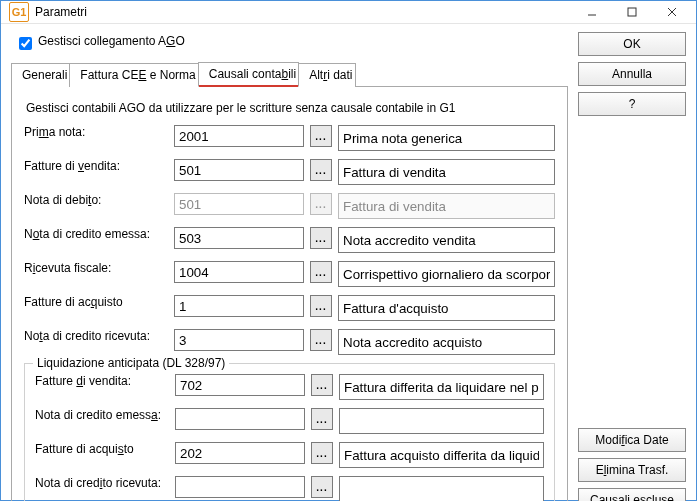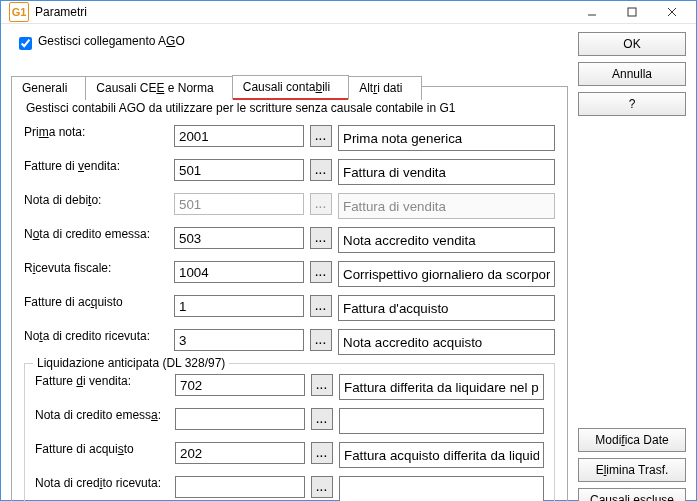--- a/index.html
+++ b/index.html
@@ -10,21 +10,21 @@
 .titlebar .win-btns{display:flex}
 .titlebar .win-btn{width:40px;height:22px;display:flex;align-items:center;justify-content:center;cursor:pointer}
 .titlebar .win-btn svg{stroke:#333;stroke-width:1}
 .body{flex:1;display:flex;padding:8px 10px 10px 10px;box-sizing:border-box}
 .left{flex:1;display:flex;flex-direction:column}
 .right{width:108px;margin-left:10px;display:flex;flex-direction:column}
 .chk-row{display:flex;align-items:flex-start;margin:2px 0 8px 4px}
 .chk-row input{margin-right:6px}
 .underline{text-decoration:underline}
 .tabs{display:flex;align-items:flex-end;position:relative;z-index:2}
-.tab{padding:4px 18px 5px 10px;border:1px solid #a9a9a9;border-bottom:none;background:#fff;margin-right:-1px;cursor:pointer;position:relative;top:14px;color:#000}
+.tab{padding:4px 2px 5px 10px;border:1px solid #a9a9a9;border-bottom:none;background:#fff;margin-right:-1px;cursor:pointer;position:relative;top:1px;color:#000}
 .tab.active{border-bottom:1px solid #fff;z-index:3}
 .tab.active::after{content:"";position:absolute;left:0;right:0;bottom:-1px;height:2px;background:#d23a2f}
 .tabpanel{border:1px solid #a9a9a9;flex:1;padding:12px 12px 4px 12px;box-sizing:border-box;position:relative;top:0}
 .instr{margin:2px 0 10px 2px}
 .row{display:flex;align-items:flex-start;margin-bottom:8px}
 .row .lbl{width:150px}
 .row .code{width:130px;height:22px;border:1px solid #7a7a7a;padding:0 4px;box-sizing:border-box}
 .row .code[disabled]{color:#8a8a8a;background:#fff;border-color:#bcbcbc}
 .row .pick{width:22px;height:22px;margin:0 6px;border:1px solid #7a7a7a;background:#e9e9e9;cursor:pointer;display:flex;align-items:center;justify-content:center;font-weight:bold;letter-spacing:1px;font-size:10px}
 .row .pick[disabled]{color:#9a9a9a;border-color:#bcbcbc;background:#f2f2f2;cursor:default}
@@ -68,21 +68,21 @@
 
       <label class="chk-row">
         <input type="checkbox" checked="" style="">
         <span>
           <span>Gestisci collegamento A</span><span class="underline">G</span><span>O</span>
         </span>
       </label>
 
       <div class="tabs">
         <div class="tab"><span>Generali</span></div>
-        <div class="tab"><span>Causali CE</span><span class="underline">E</span><span> e Norma</span></div>
+        <div class="tab"><span>Fattura CE</span><span class="underline">E</span><span> e Norma</span></div>
         <div class="tab active"><span>Causali conta</span><span class="underline">b</span><span>ili</span></div>
         <div class="tab"><span>Alt</span><span class="underline">r</span><span>i dati</span></div>
       </div>
 
       <div class="tabpanel">
         <div class="instr">Gestisci contabili AGO da utilizzare per le scritture senza causale contabile in G1</div>
 
         <div class="row">
           <span class="lbl"><span>Pri</span><span class="underline">m</span><span>a nota:</span></span>
           <input class="code" value="2001" style="">

